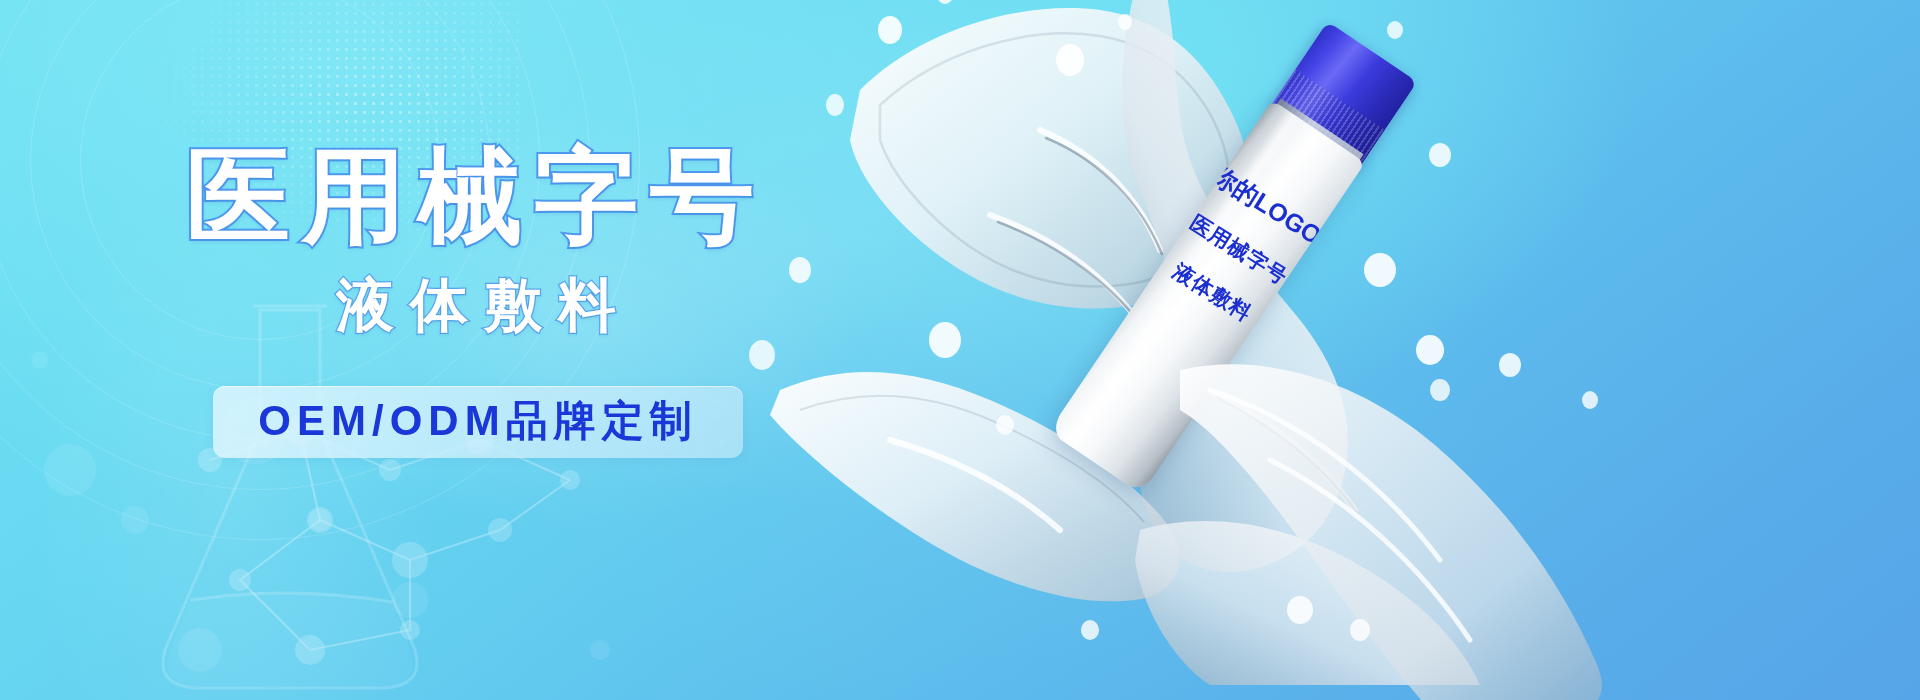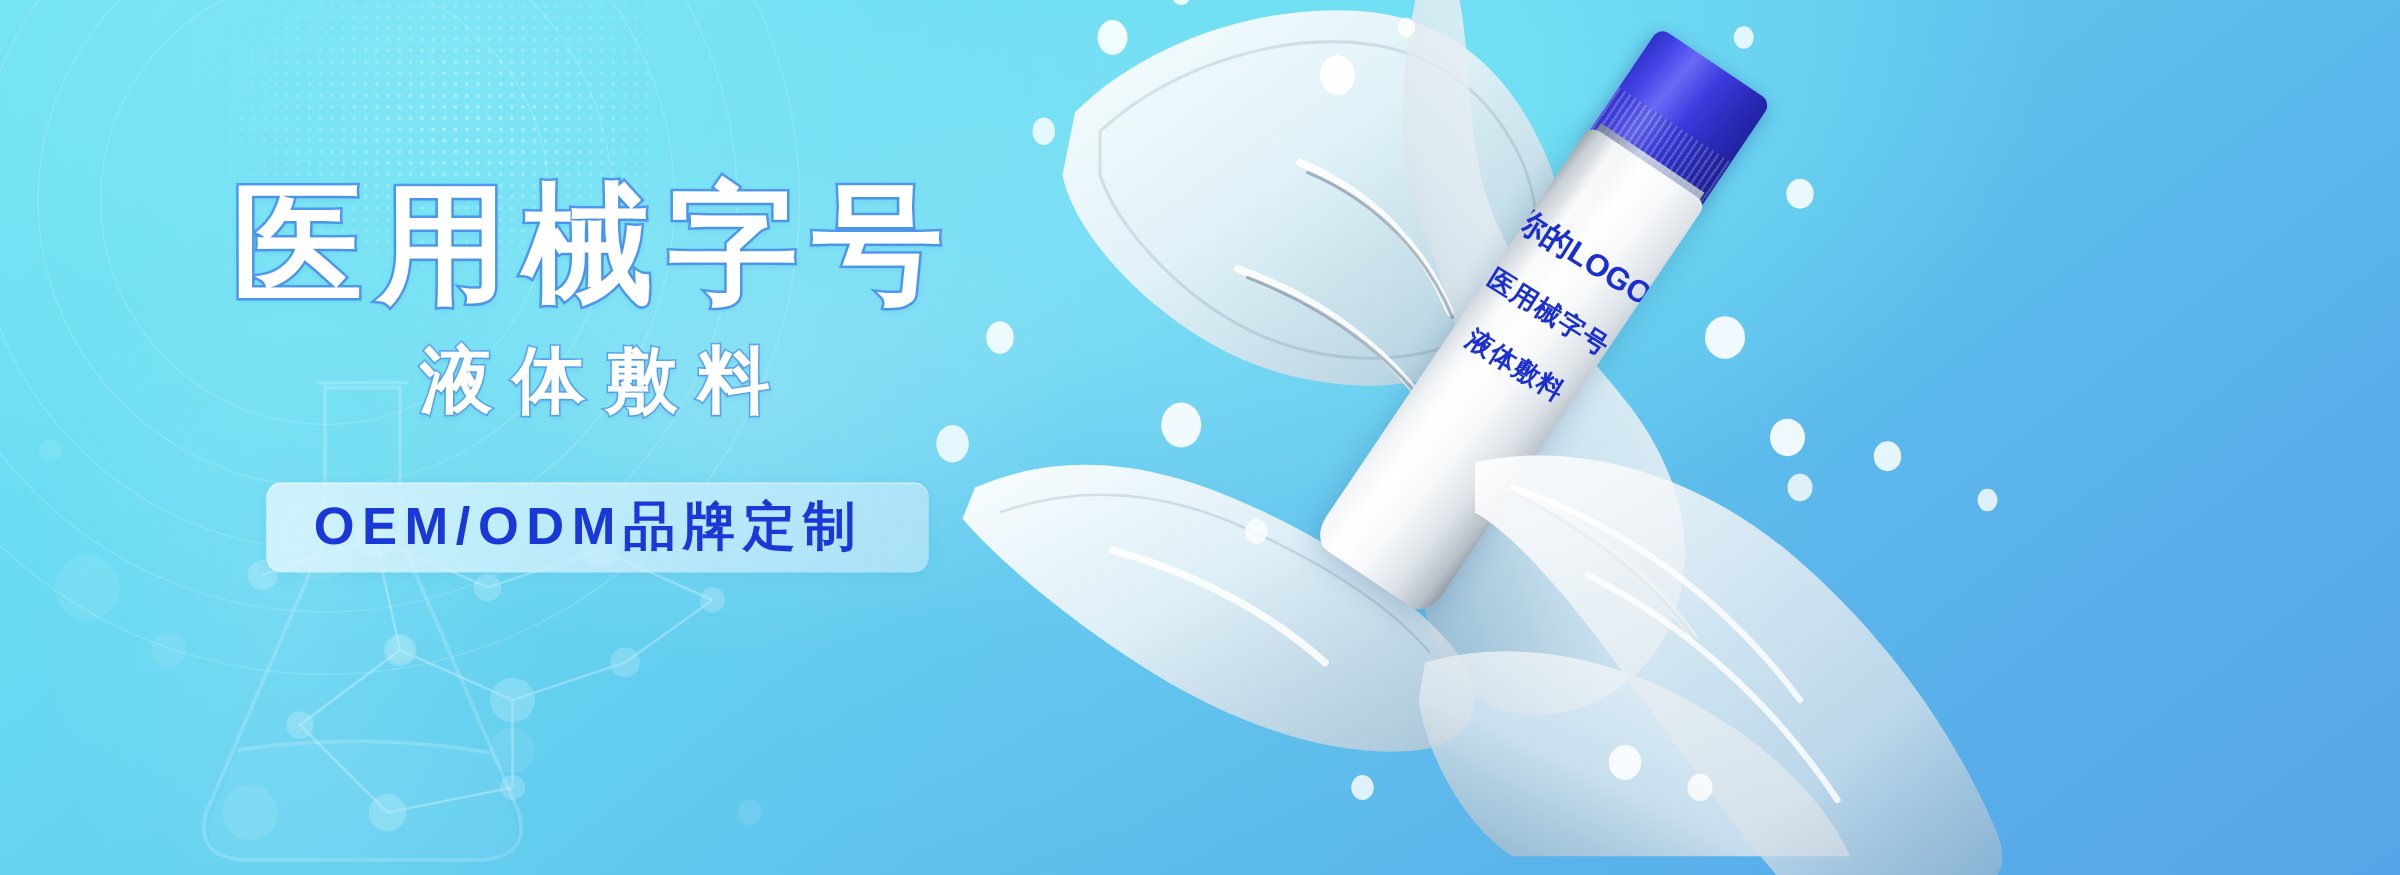--- a/index.html
+++ b/index.html
@@ -90,21 +90,21 @@
     color: #ffffff;
     -webkit-text-stroke: 2.5px #5aa7ef;
     paint-order: stroke fill;
     text-shadow: 0 2px 4px rgba(40,110,190,0.18);
     white-space: nowrap;
   }
 
   .cta {
     display: inline-flex;
     align-items: center;
-    justify-content: flex-start;
+    justify-content: center;
     margin: 46px 0 0 27px;
     padding: 16px 38px 19px;
     min-width: 530px;
     height: 72px;
     border-radius: 12px;
     background: linear-gradient(100deg, rgba(228,247,255,0.80) 0%, rgba(216,241,253,0.72) 48%, rgba(205,236,252,0.62) 100%);
     box-shadow: inset 0 1px 0 rgba(255,255,255,0.55), 0 2px 10px rgba(50,130,200,0.10);
     backdrop-filter: blur(1px);
     cursor: pointer;
     user-select: none;

